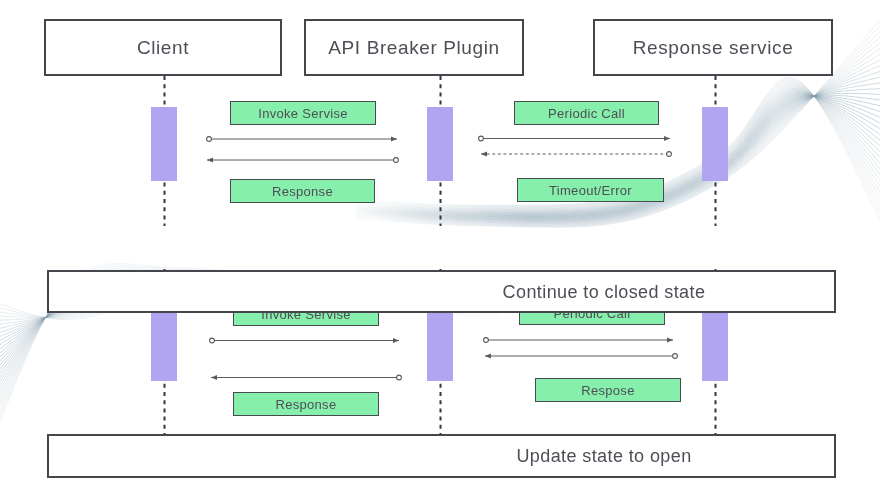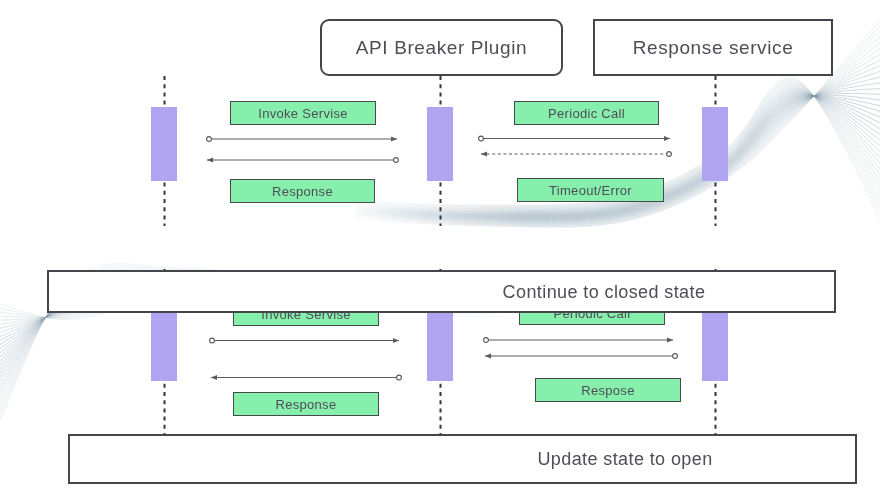--- a/index.html
+++ b/index.html
@@ -8,21 +8,21 @@
     font-family:"Liberation Sans",sans-serif;color:#4e4e56;
   }
   .stage *{box-sizing:border-box;}
   #layer{position:absolute;left:0;top:0;width:880px;height:495px;}
   .actor{
     position:absolute;top:19px;height:57px;border:2px solid #45454c;background:#fff;
     display:flex;align-items:center;justify-content:center;
     font-size:19px;letter-spacing:.6px;color:#4e4e56;z-index:2;white-space:nowrap;
   }
   #actor-0{left:44px;width:238px;}
-  #actor-1{left:320px;width:243px;border-radius:9px;}
+  #actor-1{left:304px;width:220px;}
   #actor-2{left:593px;width:240px;}
   .bar{position:absolute;width:26px;background:#b1a4f1;z-index:2;}
   #bar-0{left:151px;top:107px;height:74px;}
   #bar-1{left:427px;top:107px;height:74px;}
   #bar-2{left:702px;top:107px;height:74px;}
   #bar-3{left:151px;top:309px;height:72px;}
   #bar-4{left:427px;top:309px;height:72px;}
   #bar-5{left:702px;top:309px;height:72px;}
   .msg{
     position:absolute;height:24px;border:1.5px solid #494950;background:#86efac;
@@ -34,21 +34,21 @@
   #msg-2{left:514px;top:101px;width:145px;}
   #msg-3{left:517px;top:178px;width:147px;}
   #msg-4{left:233px;top:302px;width:146px;}
   #msg-5{left:233px;top:392px;width:146px;}
   #msg-6{left:519px;top:301px;width:146px;}
   #msg-7{left:519px;top:378px;width:146px;margin-left:16px;}
   .band{
     position:absolute;left:47px;width:789px;border:2px solid #45454c;background:#fff;z-index:2;
   }
   #band-0{top:226px;height:43px;margin-top:44px;}
-  #band-1{top:434px;height:50px;margin-left:21px;}
+  #band-1{top:434px;height:44px;}
   .band span{
     position:absolute;left:70.7%;top:50%;transform:translate(-50%,-50%);
     font-size:18px;letter-spacing:.4px;color:#4e4e56;white-space:nowrap;
   }
 </style>
 </head>
 <body>
 
 <div class="stage">
 
@@ -162,20 +162,21 @@
         <polygon points="211,377.5 217,374.9 217,380.1" fill="#5a5a61"></polygon>
         <line x1="486" y1="340" x2="673" y2="340" stroke="#5a5a61" stroke-width="1"></line>
         <circle cx="486" cy="340" r="2.4" fill="#fff" stroke="#5a5a61" stroke-width="1.1"></circle>
         <polygon points="673,340 667,337.4 667,342.6" fill="#5a5a61"></polygon>
         <line x1="485" y1="356" x2="675" y2="356" stroke="#5a5a61" stroke-width="1"></line>
         <circle cx="675" cy="356" r="2.4" fill="#fff" stroke="#5a5a61" stroke-width="1.1"></circle>
         <polygon points="485,356 491,353.4 491,358.6" fill="#5a5a61"></polygon>
       </g>
     </svg>
 
+  <div class="actor" id="actor-0">Client</div>
   <div class="actor" id="actor-1">API Breaker Plugin</div>
   <div class="actor" id="actor-2">Response service</div>
 
   <div class="bar" id="bar-0"></div>
   <div class="bar" id="bar-1"></div>
   <div class="bar" id="bar-2"></div>
   <div class="bar" id="bar-3"></div>
   <div class="bar" id="bar-4"></div>
   <div class="bar" id="bar-5"></div>
 

